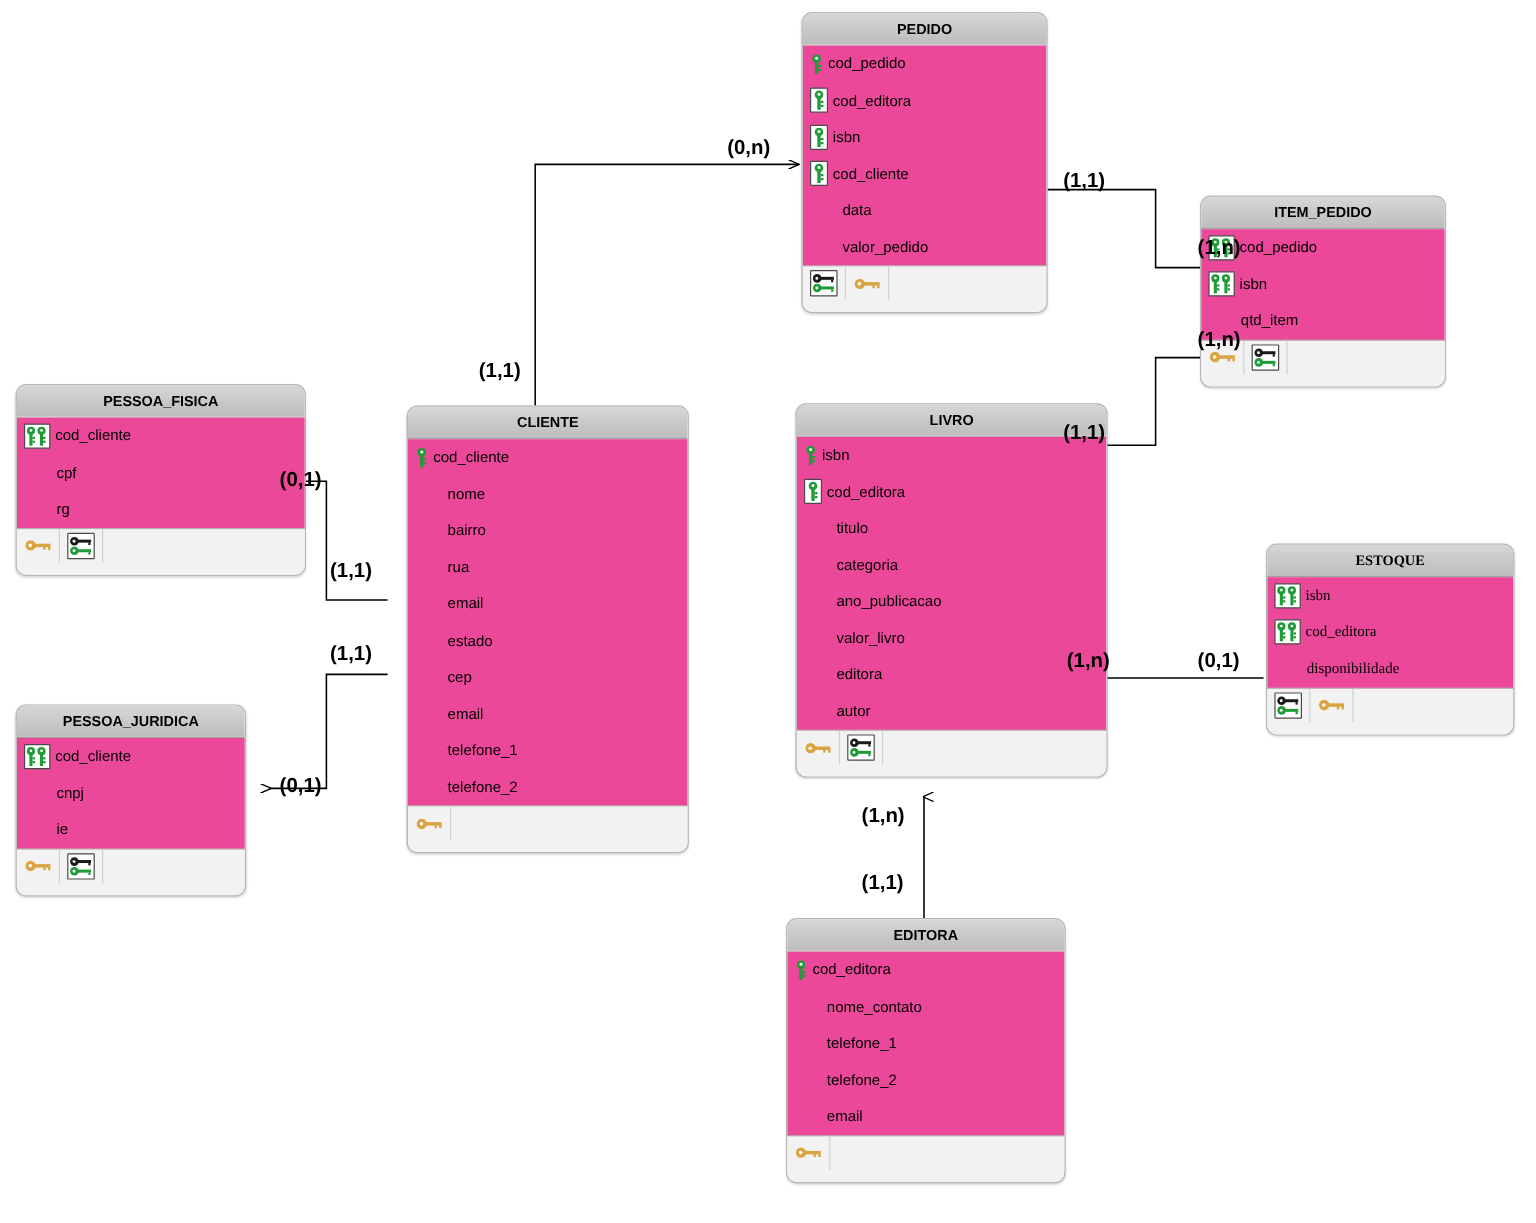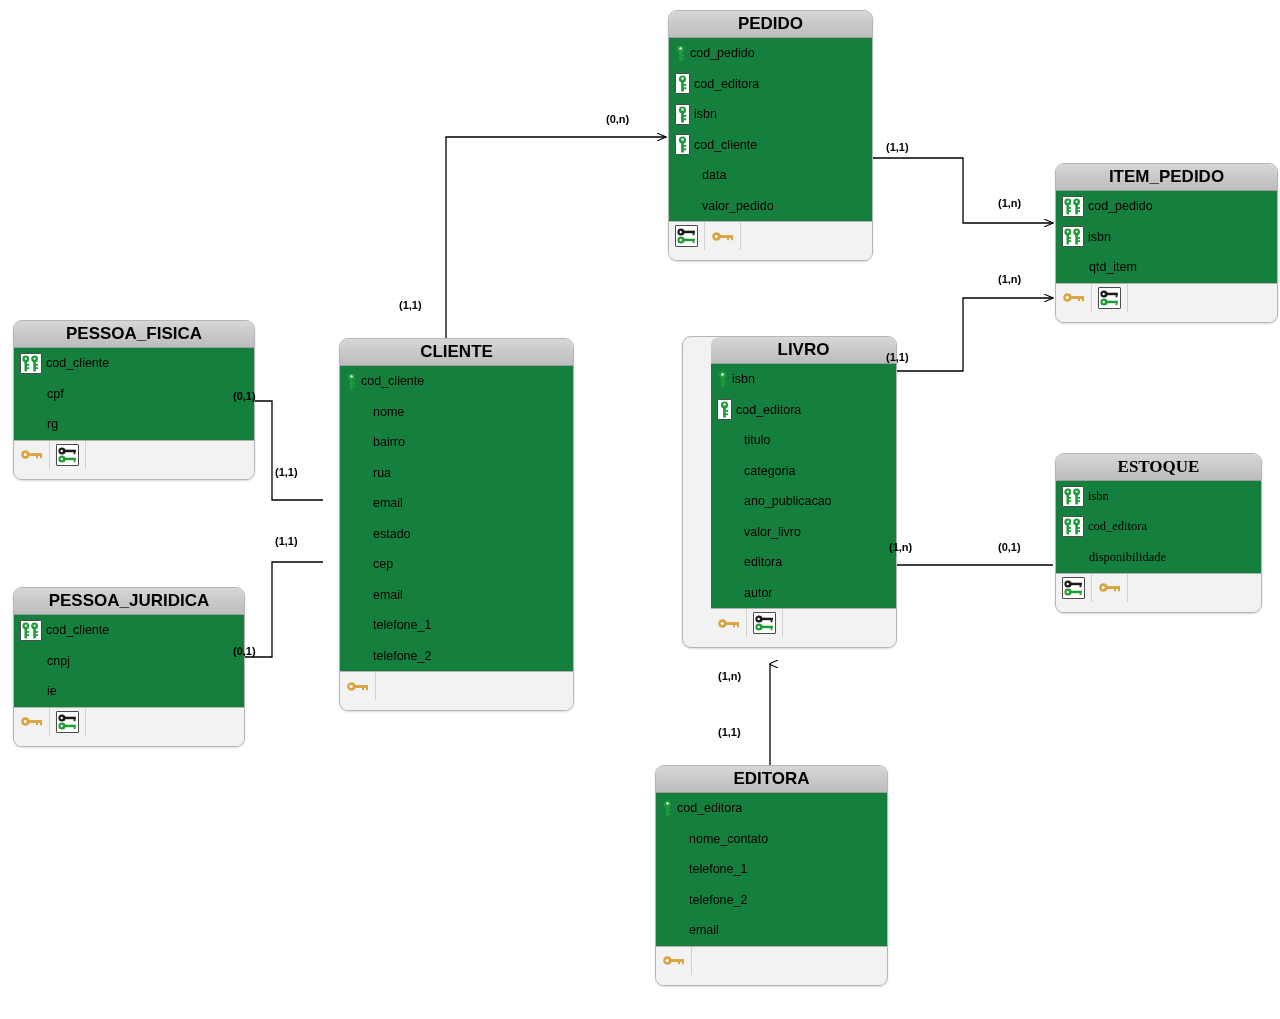--- a/index.html
+++ b/index.html
@@ -6,42 +6,42 @@
   body{width:1280px;height:1019px;position:relative;overflow:hidden;
        font-family:"Liberation Sans","DejaVu Sans",sans-serif;}
 
   #canvas{position:absolute;left:0;top:0;width:1280px;height:1019px;}
 
   
   .entity{position:absolute;border:1px solid #b6b6b6;border-radius:9px;
           background:#f2f2f2;box-sizing:border-box;
           box-shadow:0 1px 2px rgba(0,0,0,.15);overflow:hidden;}
   .ent-head{height:26px;line-height:26px;text-align:center;
-            font-weight:bold;font-size:17px;color:#000;
+            font-weight:bold;font-size:12px;color:#000;
             background:linear-gradient(to bottom,#d7d7d7 0%,#c9c9c9 50%,#bdbdbd 100%);
             border-bottom:1px solid #9e9e9e;
             border-top-left-radius:8px;border-top-right-radius:8px;}
-  .ent-body{background:#15803d;border-bottom:1px solid #b0b0b0;}
+  .ent-body{background:#ec4899;border-bottom:1px solid #b0b0b0;}
   .attr{height:30.5px;display:flex;align-items:center;font-size:12.5px;
         color:#000;padding-left:6px;box-sizing:border-box;}
   .attr .aname{margin-left:4px;white-space:nowrap;}
   .attr.plain .aname{margin-left:27px;}
   .ent-foot{height:28px;display:flex;align-items:stretch;
             background:#f2f2f2;}
   .fcell{width:35px;display:flex;align-items:center;justify-content:center;
          border-right:1px solid #d0d0d0;}
   .fcell.blank{flex:1;border-right:none;}
   .ent-pad{height:10px;background:#f2f2f2;}
 
   
   .icon{display:inline-block;line-height:0;flex:0 0 auto;}
   .icon.boxed{border:1px solid #4a4a4a;background:#fff;padding:1px;border-radius:1px;}
 
   
-  .card{position:absolute;font-size:11px;font-weight:bold;color:#000;
+  .card{position:absolute;font-size:17px;font-weight:bold;color:#000;
         white-space:nowrap;}
 </style>
 </head>
 <body>
 
 <div id="canvas">
 
   <svg width="1280" height="1019" style="position:absolute;left:0;top:0;">
     <defs>
       <marker id="arrR" markerWidth="10" markerHeight="8" refX="9" refY="4" orient="auto" markerUnits="userSpaceOnUse">
@@ -144,21 +144,21 @@
                 <circle cx="4.2" cy="5.5" r="1.5" fill="#fff"></circle>
                 <rect x="7" y="4.1" width="14" height="2.9" fill="#d9a441"></rect>
                 <rect x="15" y="6.8" width="2" height="2.4" fill="#d9a441"></rect>
                 <rect x="19" y="6.8" width="2" height="2.4" fill="#d9a441"></rect>
               </svg></span>
           </div>
           <div class="fcell blank"></div>
         </div>
         <div class="ent-pad"></div>
       </div>
-      <div class="entity" style="left: 1055px; top: 163px; width: 223px;">
+      <div class="entity" style="left: 1000px; top: 163px; width: 205px;">
         <div class="ent-head">ITEM_PEDIDO</div>
         <div class="ent-body">
           <div class="attr">
             <span class="icon boxed"><svg width="18" height="17" viewBox="0 0 18 17">
                 <g transform="translate(-0.5,0)">
                   <circle cx="4.3" cy="4" r="3.4" fill="#1f9b38"></circle>
                   <circle cx="4.3" cy="3.7" r="1.15" fill="#fff"></circle>
                   <rect x="3" y="6.4" width="2.6" height="10" fill="#1f9b38"></rect>
                   <rect x="5.6" y="9" width="2.1" height="1.8" fill="#1f9b38"></rect>
                   <rect x="5.6" y="12.2" width="2.1" height="1.8" fill="#1f9b38"></rect>
@@ -333,21 +333,21 @@
                 <circle cx="4.2" cy="5.5" r="1.5" fill="#fff"></circle>
                 <rect x="7" y="4.1" width="14" height="2.9" fill="#d9a441"></rect>
                 <rect x="15" y="6.8" width="2" height="2.4" fill="#d9a441"></rect>
                 <rect x="19" y="6.8" width="2" height="2.4" fill="#d9a441"></rect>
               </svg></span>
           </div>
           <div class="fcell blank"></div>
         </div>
         <div class="ent-pad"></div>
       </div>
-      <div class="entity" style="left: 682px; top: 336px; width: 215px; padding-left: 28px;">
+      <div class="entity" style="left: 663px; top: 336px; width: 260px;">
         <div class="ent-head">LIVRO</div>
         <div class="ent-body">
           <div class="attr">
             <span class="icon"><svg width="11" height="17" viewBox="0 0 11 17">
                 <circle cx="5.5" cy="4" r="3.6" fill="#1f9b38"></circle>
                 <circle cx="5.5" cy="3.6" r="1.25" fill="#fff"></circle>
                 <rect x="4.1" y="6.5" width="2.8" height="10" fill="#1f9b38"></rect>
                 <rect x="6.9" y="9" width="2.3" height="1.9" fill="#1f9b38"></rect>
                 <rect x="6.9" y="12.3" width="2.3" height="1.9" fill="#1f9b38"></rect>
               </svg></span>
@@ -480,21 +480,21 @@
                 <circle cx="4.2" cy="5.5" r="1.5" fill="#fff"></circle>
                 <rect x="7" y="4.1" width="14" height="2.9" fill="#d9a441"></rect>
                 <rect x="15" y="6.8" width="2" height="2.4" fill="#d9a441"></rect>
                 <rect x="19" y="6.8" width="2" height="2.4" fill="#d9a441"></rect>
               </svg></span>
           </div>
           <div class="fcell blank"></div>
         </div>
         <div class="ent-pad"></div>
       </div>
-      <div class="entity" style="left: 13px; top: 587px; width: 232px;">
+      <div class="entity" style="left: 13px; top: 587px; width: 192px;">
         <div class="ent-head">PESSOA_JURIDICA</div>
         <div class="ent-body">
           <div class="attr">
             <span class="icon boxed"><svg width="18" height="17" viewBox="0 0 18 17">
                 <g transform="translate(-0.5,0)">
                   <circle cx="4.3" cy="4" r="3.4" fill="#1f9b38"></circle>
                   <circle cx="4.3" cy="3.7" r="1.15" fill="#fff"></circle>
                   <rect x="3" y="6.4" width="2.6" height="10" fill="#1f9b38"></rect>
                   <rect x="5.6" y="9" width="2.1" height="1.8" fill="#1f9b38"></rect>
                   <rect x="5.6" y="12.2" width="2.1" height="1.8" fill="#1f9b38"></rect>

